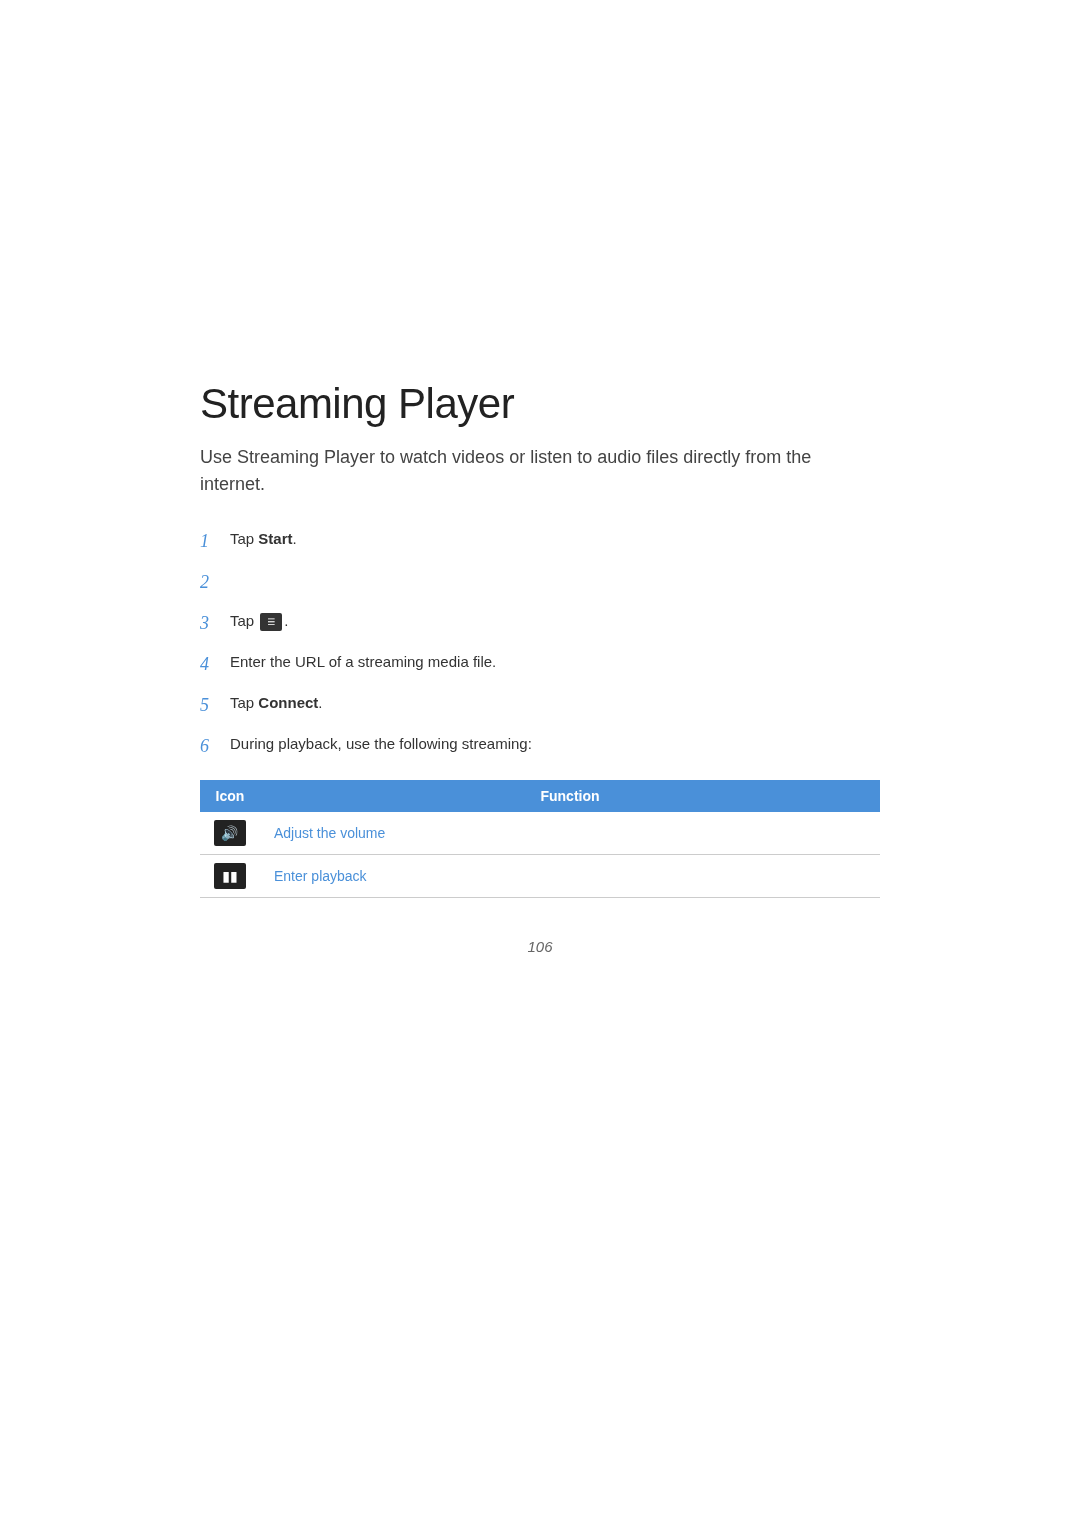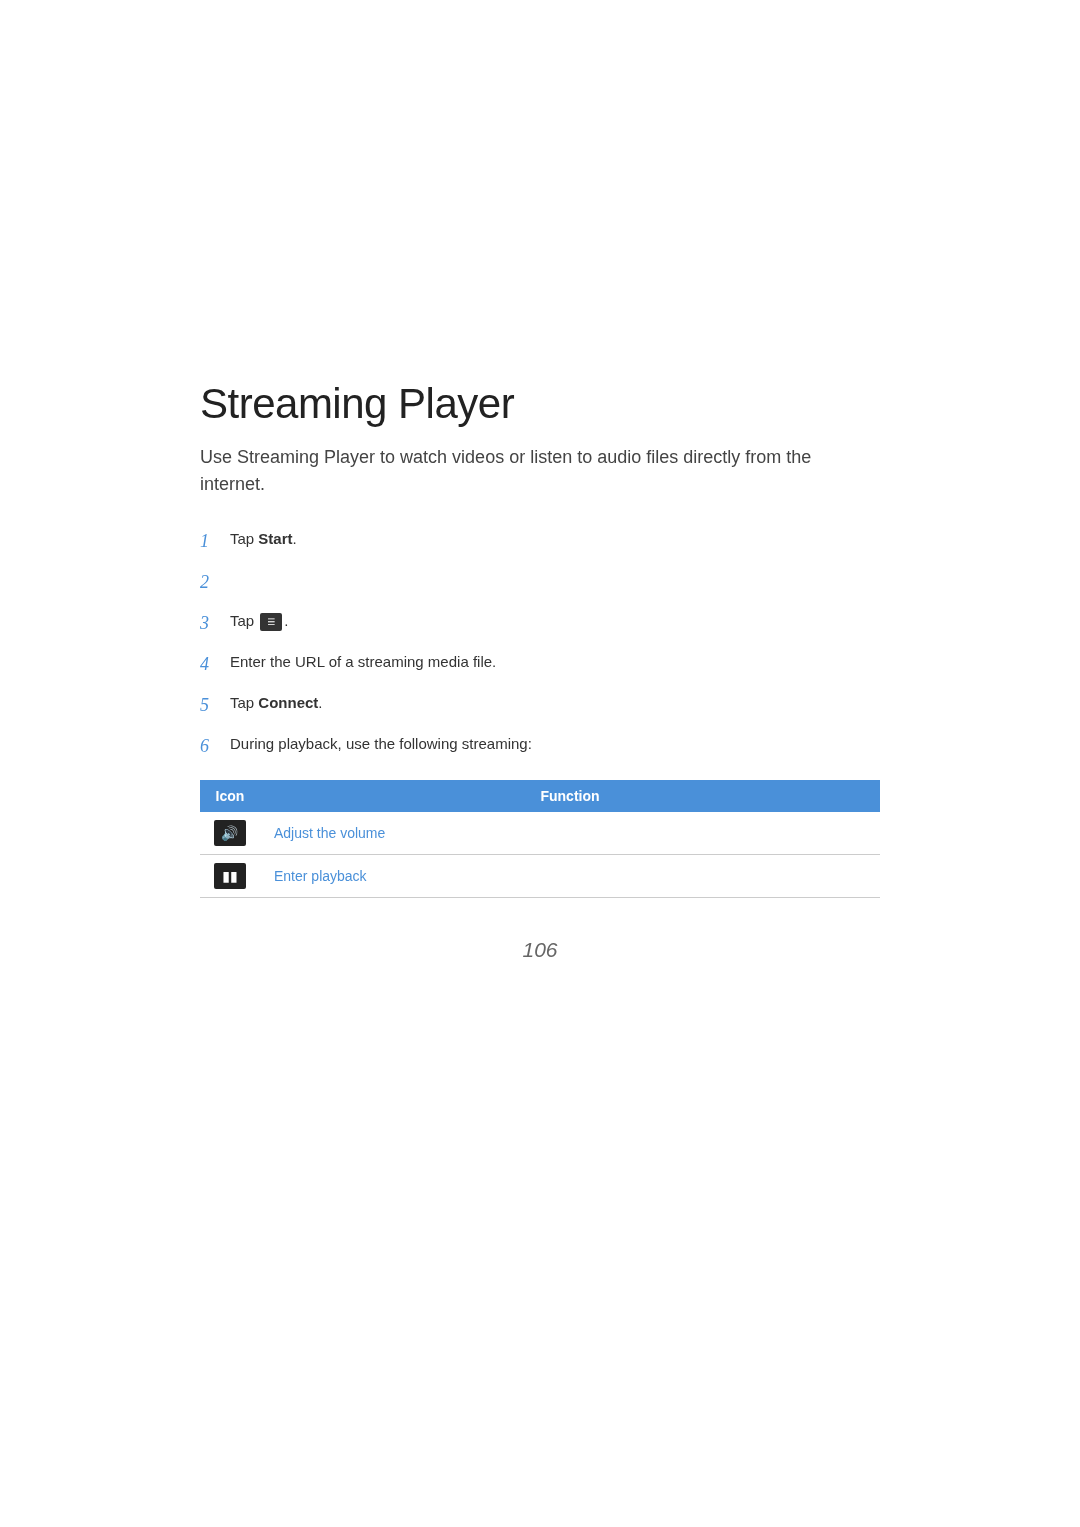--- a/index.html
+++ b/index.html
@@ -163,21 +163,21 @@
       background: #222222;
       color: #ffffff;
       width: 32px;
       height: 26px;
       border-radius: 2px;
       font-size: 14px;
     }
 
     .page-number {
       text-align: center;
-      font-size: 21px;
+      font-size: 15px;
       color: #666666;
       font-style: italic;
       margin-top: 40px;
     }
   </style>
 </head>
 <body>
 
 <div class="page-container">
   <div class="content-area">

